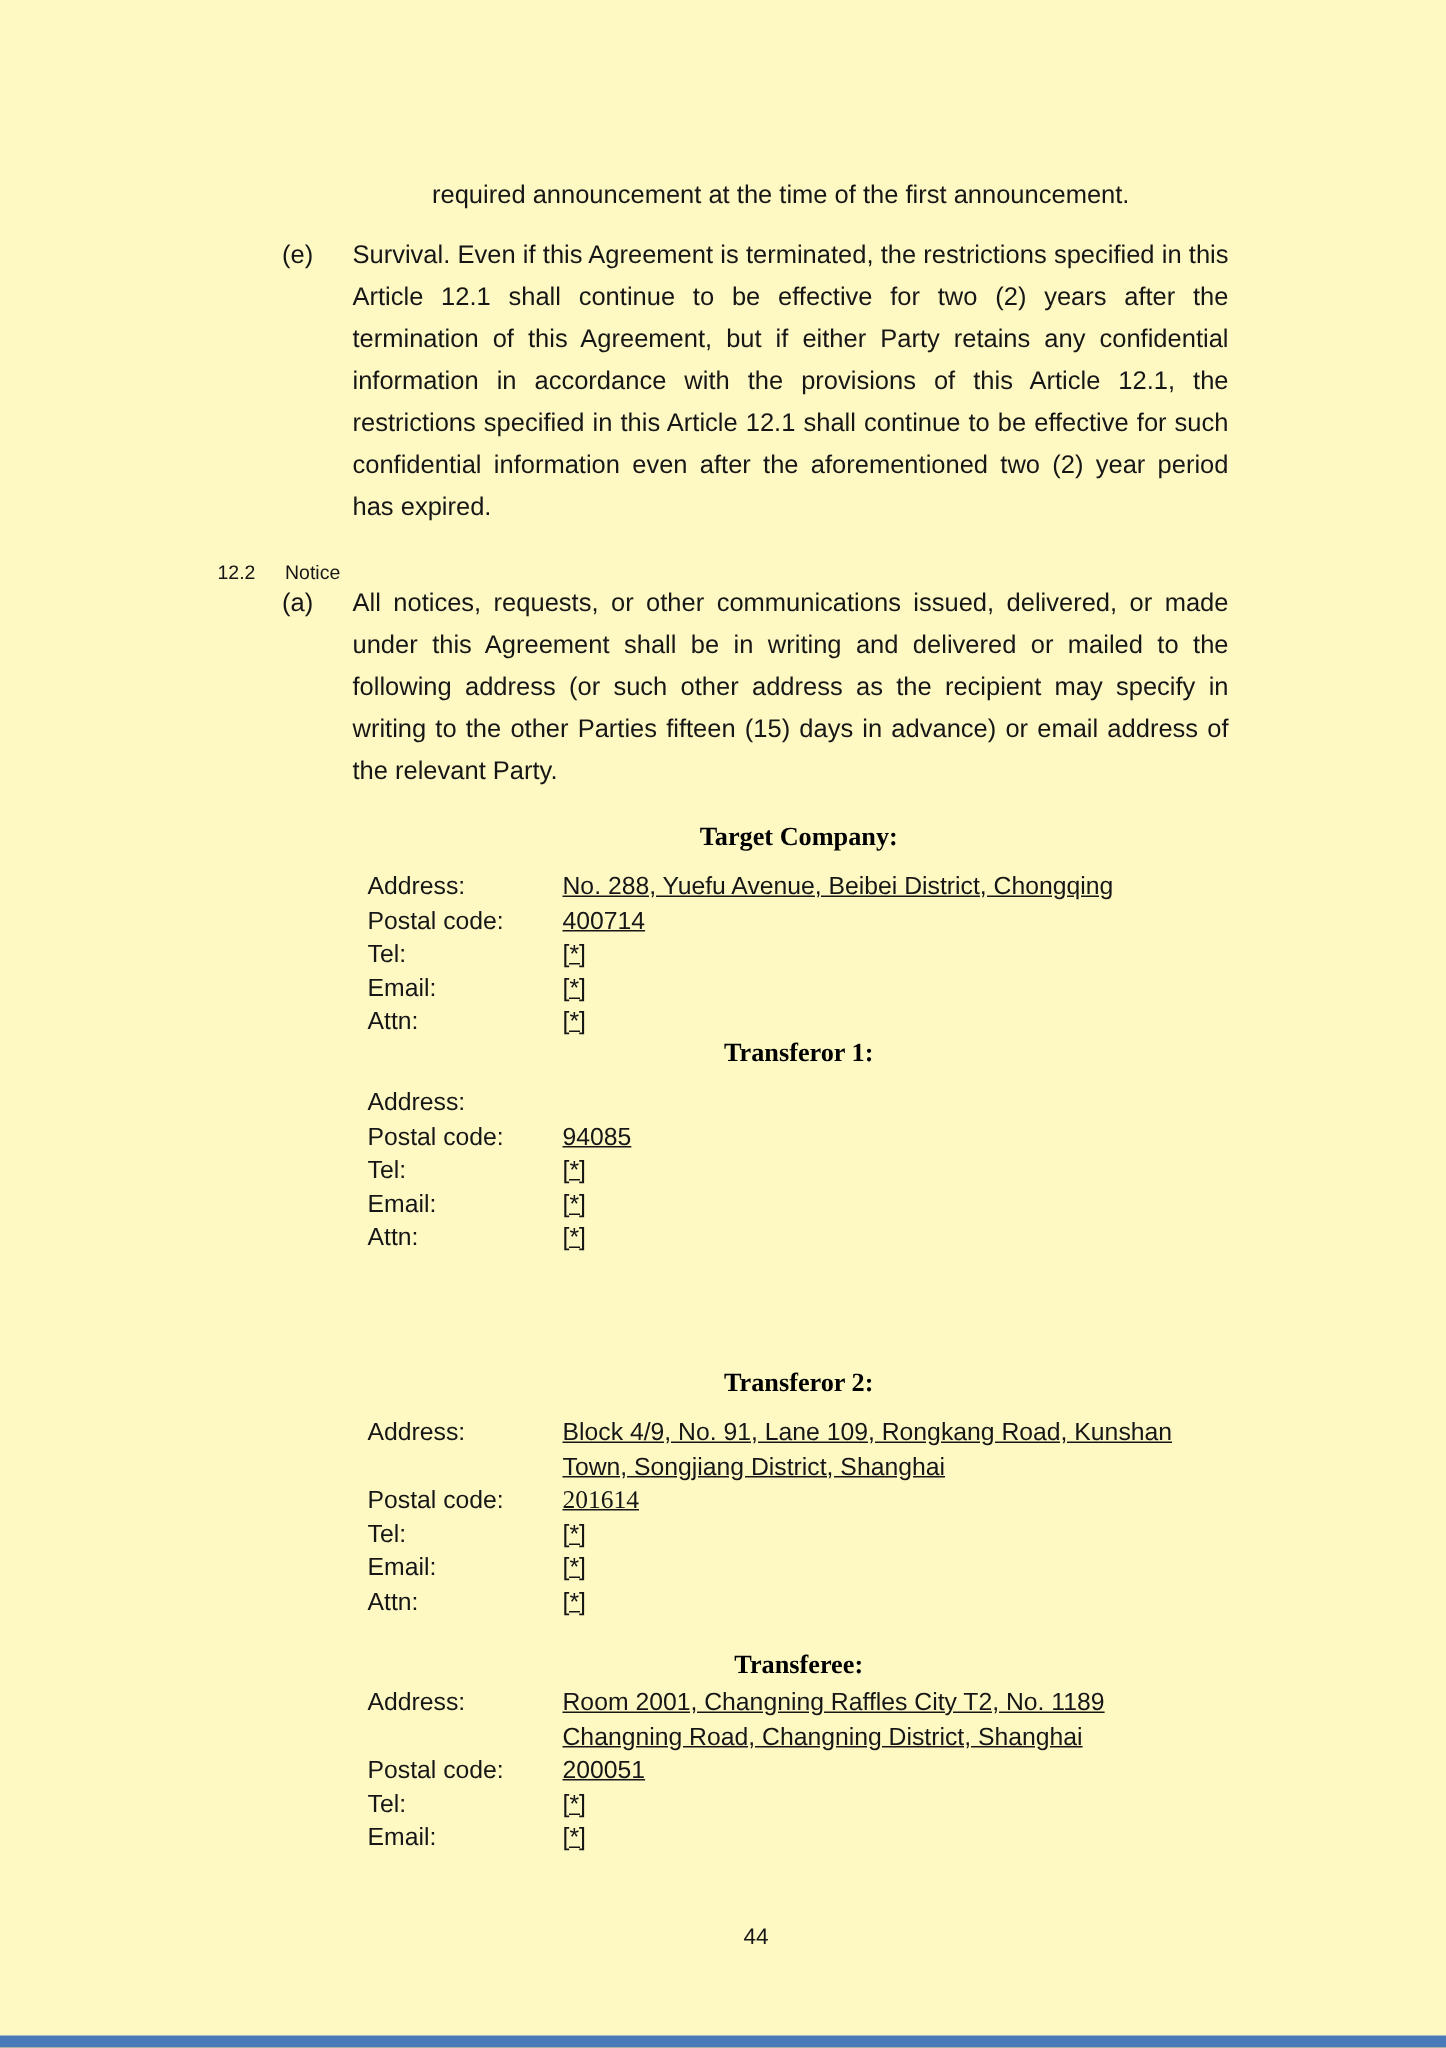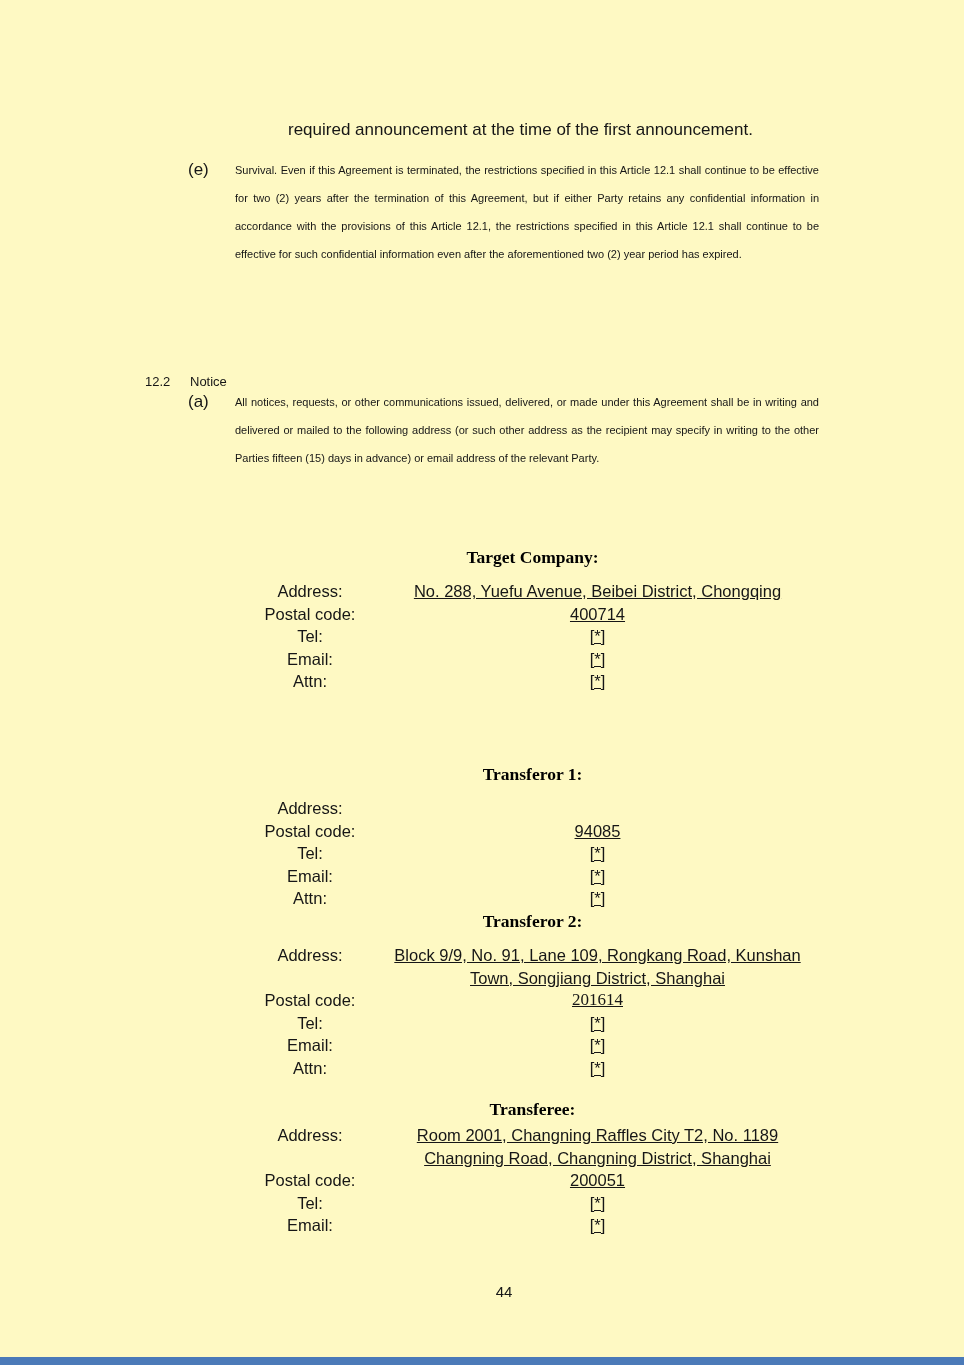--- a/index.html
+++ b/index.html
@@ -23,43 +23,43 @@
   .clause-e { top: 156px; }
   .clause-a { top: 388px; }
   .clause .marker {
     position: absolute; left: 0; top: 0;
     font-size: 17px; line-height: 28px;
   }
   .clause .ctext {
     display: block;
     margin-left: 47px;
     width: 584px;
-    font-size: 11px;
+    font-size: 17px;
     line-height: 28px;
     text-align: justify;
     text-justify: inter-word;
   }
   .section-head { left: 145px; top: 370px; font-size: 13px; line-height: 24px; }
   .section-head .sec-num { display: inline-block; width: 45px; }
   .contact-group { left: 245px; width: 575px; }
   .cg-0 { top: 546px; }
-  .cg-1 { top: 763px; }
+  .cg-1 { top: 690px; }
   .cg-2 { top: 910px; }
   .cg-3 { top: 1098px; }
   .contact-heading {
     font-family: "Liberation Serif", "DejaVu Serif", serif;
     font-weight: bold;
     font-size: 17.5px;
     line-height: 22px;
     color: #000;
     text-align: center;
   }
   .crows { margin-top: 12px; }
   .cg-3 .crows { margin-top: 4px; }
-  .crow { display: flex; text-align: center; }
+  .crow { display: flex; }
   .clabel {
     flex: 0 0 130px;
     font-size: 16.5px;
     line-height: 22.5px;
   }
   .cvalue {
     flex: 1 1 auto;
     font-size: 16.5px;
     line-height: 22.5px;
     text-decoration: underline;
@@ -150,21 +150,21 @@
       </div>
     </div>
   </div>
 
   <div class="abs contact-group cg-2">
     <div class="contact-heading">Transferor 2:</div>
     <div class="crows">
       <div class="crow">
         <span class="clabel">Address:</span>
         <span class="cvalue">
-          <div>Block 9/9, No. 91, Lane 109, Rongkang Road, Kunshan</div>
+          <div>Block 4/9, No. 91, Lane 109, Rongkang Road, Kunshan</div>
           <div>Town, Songjiang District, Shanghai</div>
         </span>
       </div>
       <div class="crow">
         <span class="clabel">Postal code:</span>
         <span class="cvalue serif">201614</span>
       </div>
       <div class="crow">
         <span class="clabel">Tel:</span>
         <span class="cvalue">[*]</span>

